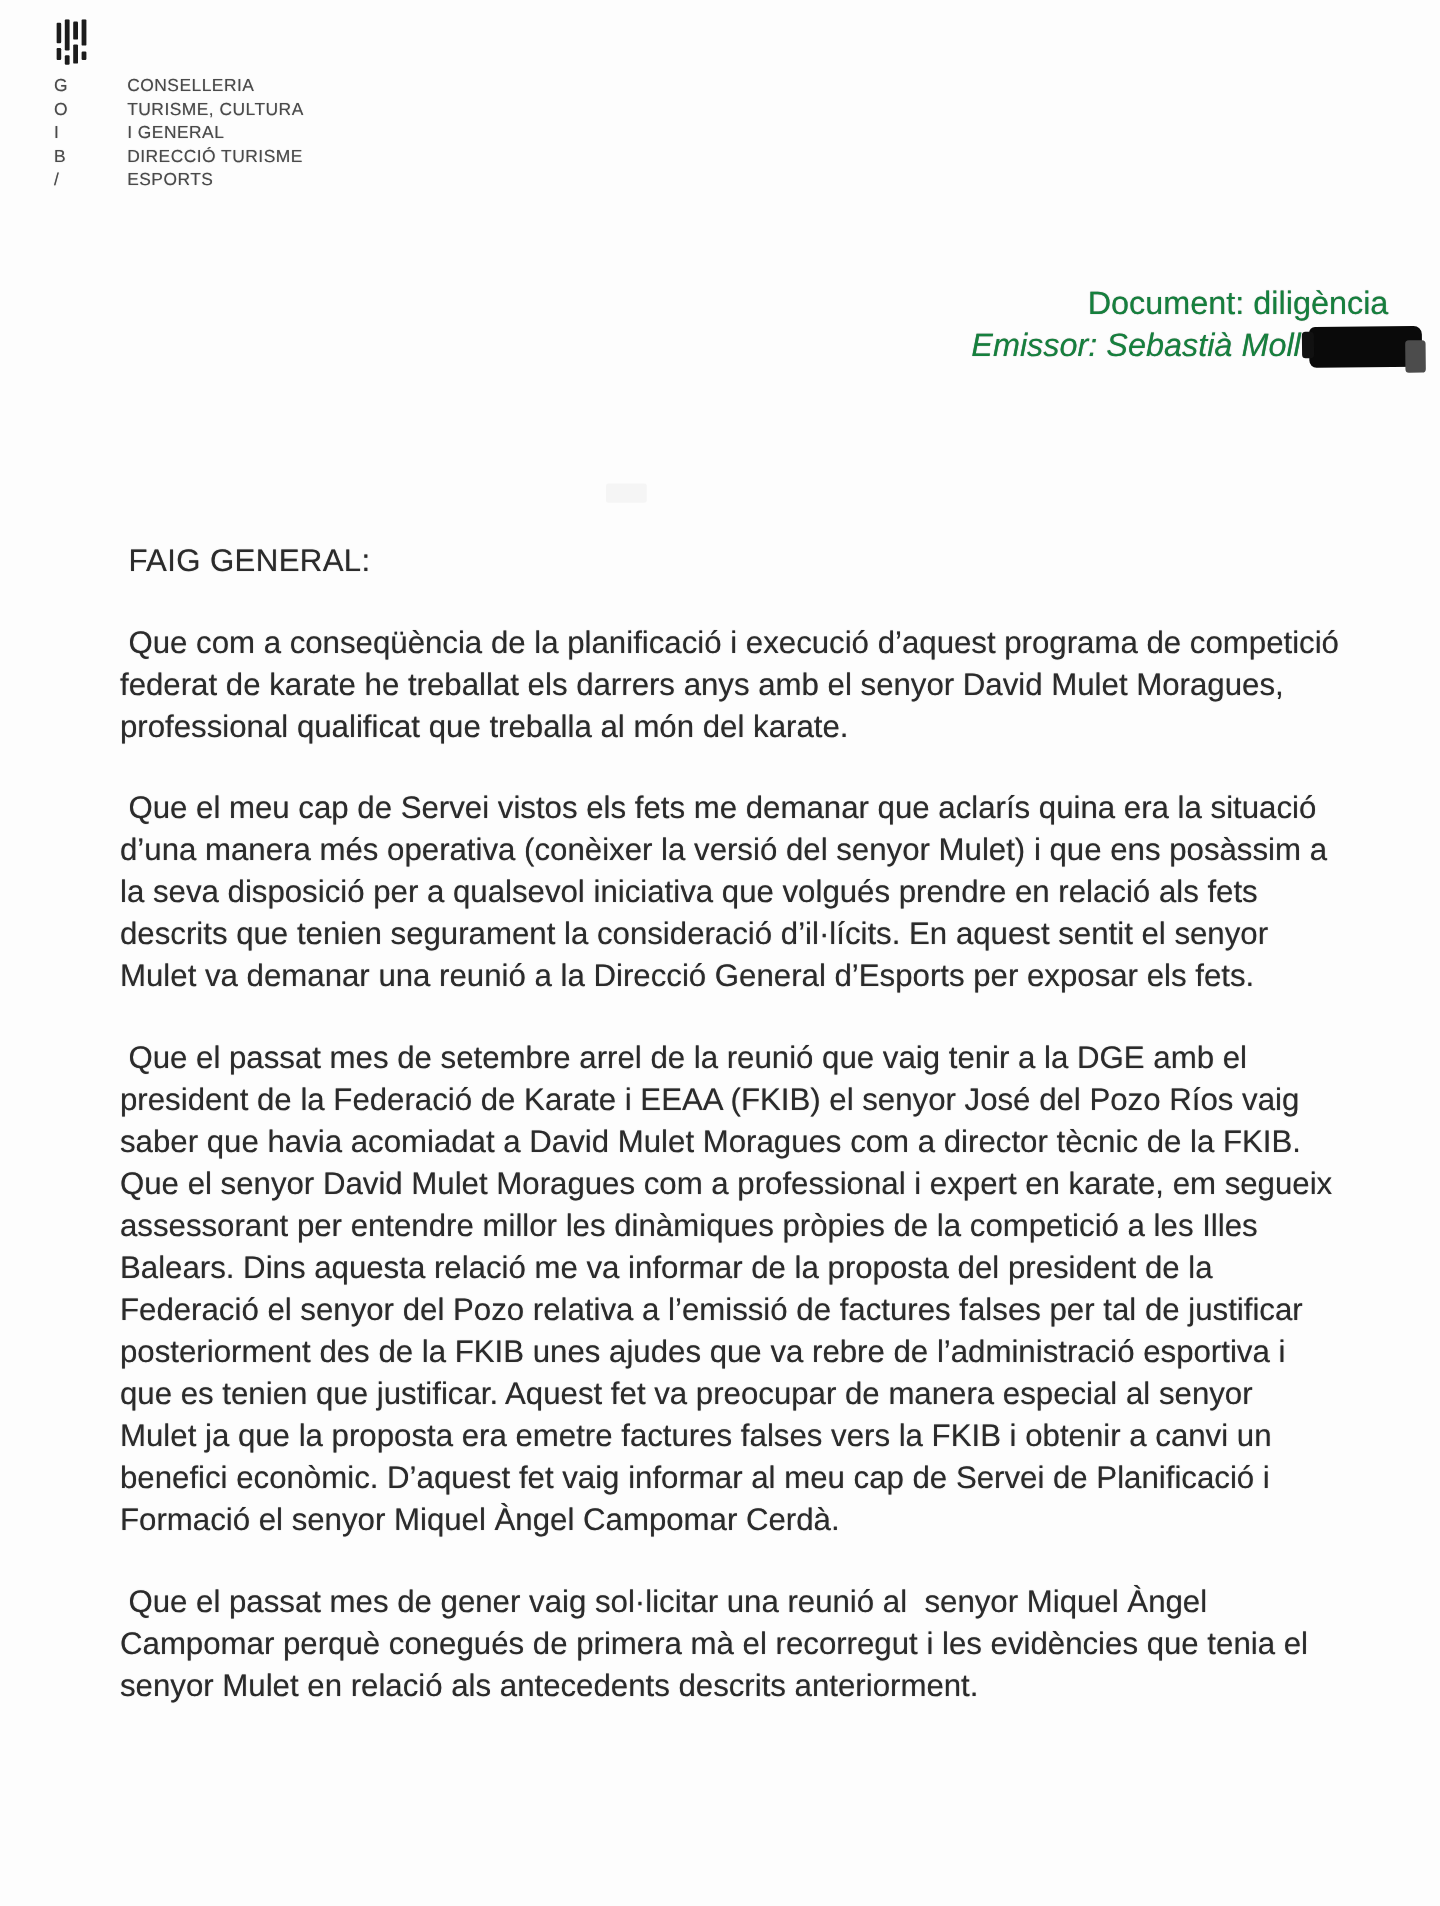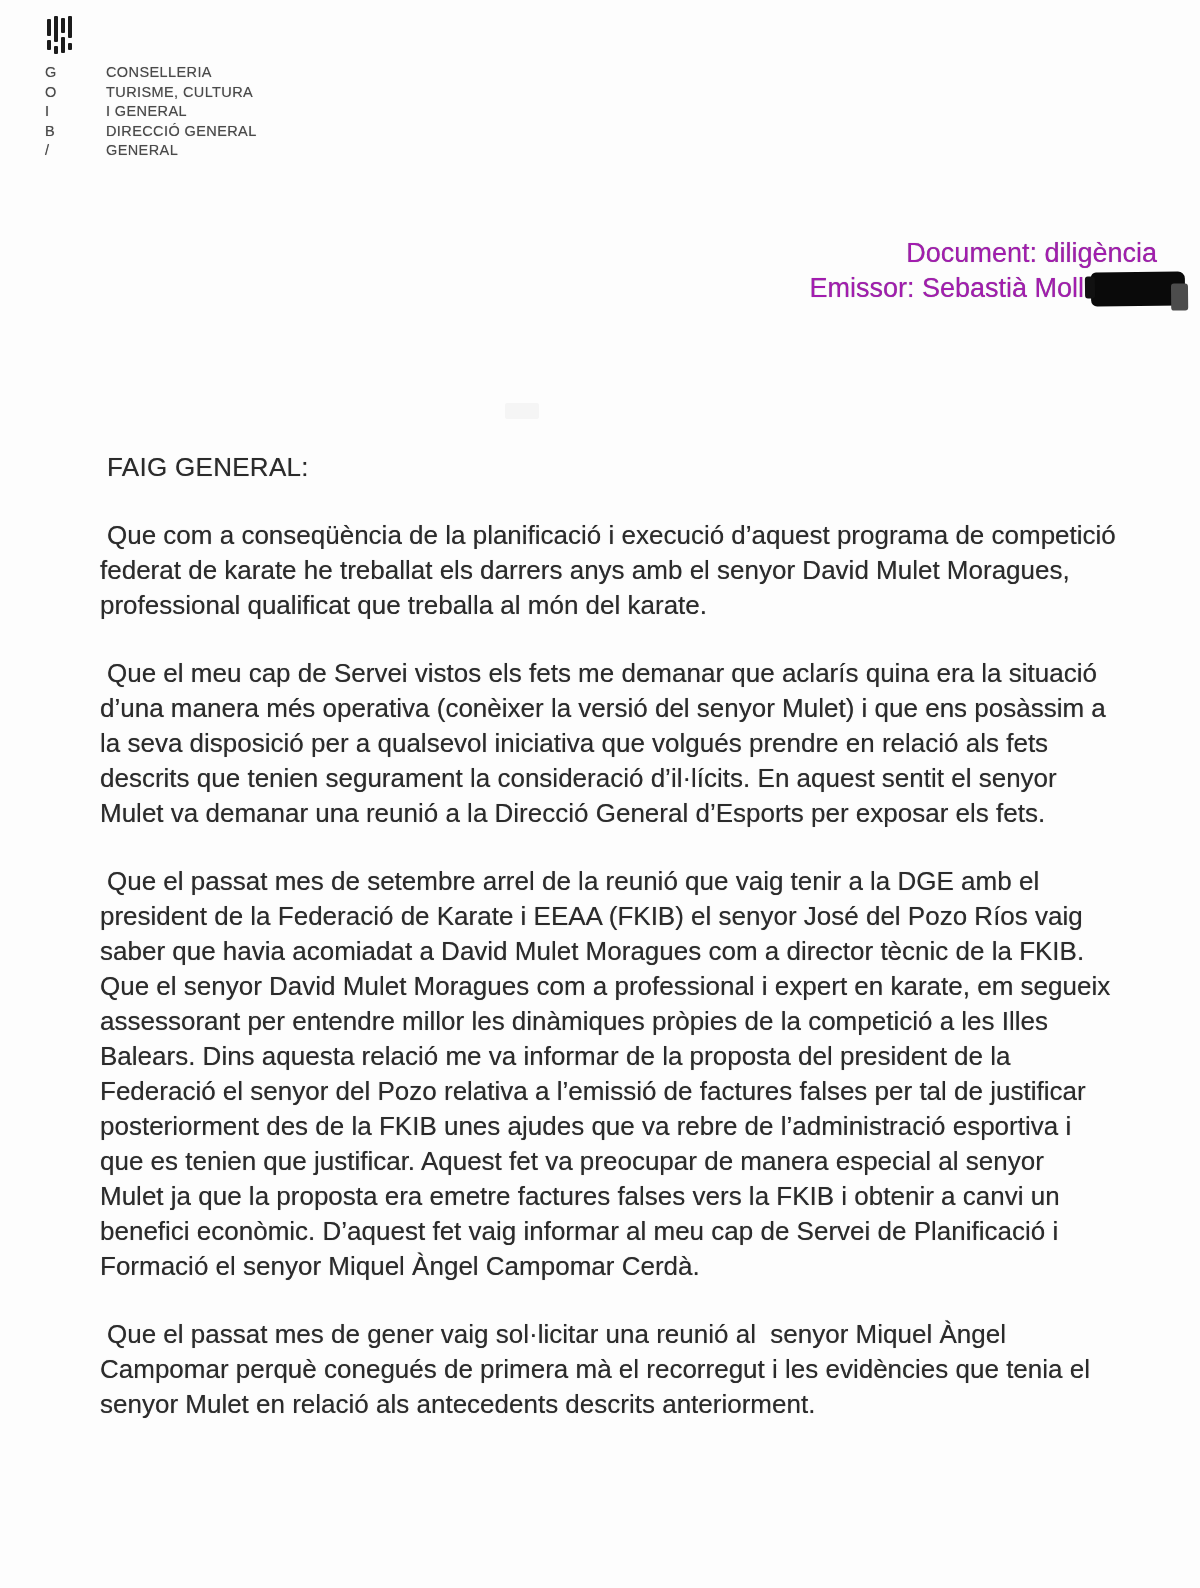--- a/index.html
+++ b/index.html
@@ -40,28 +40,29 @@
   .logo-text { white-space: nowrap; margin-left: 40px; }
 
   
   .doc-meta {
     position: absolute;
     top: 236px;
     right: 43px;
     text-align: right;
     font-size: 27px;
     line-height: 35px;
-    color: #a21caf;
+    color: #15803d;
     text-shadow: 0 0 0.7px rgba(40,40,40,0.6);
   }
   .emissor-line {
     display: flex;
     justify-content: flex-end;
     align-items: center;
     margin-right: -28px;
+    font-style: italic;
   }
   .redaction {
     position: relative;
     display: inline-block;
     width: 94px;
     height: 34px;
     margin-left: 7px;
     background: #0a0a0a;
     border-radius: 5px 7px 4px 6px;
     transform: rotate(-0.6deg);
@@ -142,25 +143,25 @@
       <div class="logo-row">
         <span class="logo-acronym">O</span>
         <span class="logo-text">TURISME, CULTURA</span>
       </div>
       <div class="logo-row">
         <span class="logo-acronym">I</span>
         <span class="logo-text">I GENERAL</span>
       </div>
       <div class="logo-row">
         <span class="logo-acronym">B</span>
-        <span class="logo-text">DIRECCIÓ GENERAL</span>
+        <span class="logo-text">DIRECCIÓ TURISME</span>
       </div>
       <div class="logo-row">
         <span class="logo-acronym">/</span>
-        <span class="logo-text">GENERAL</span>
+        <span class="logo-text">ESPORTS</span>
       </div>
     </div>
   </header>
 
   <section class="doc-meta">
     <div>Document: diligència</div>
     <div class="emissor-line">
       <span>Emissor: Sebastià Moll</span>
       <span class="redaction"></span>
     </div>

